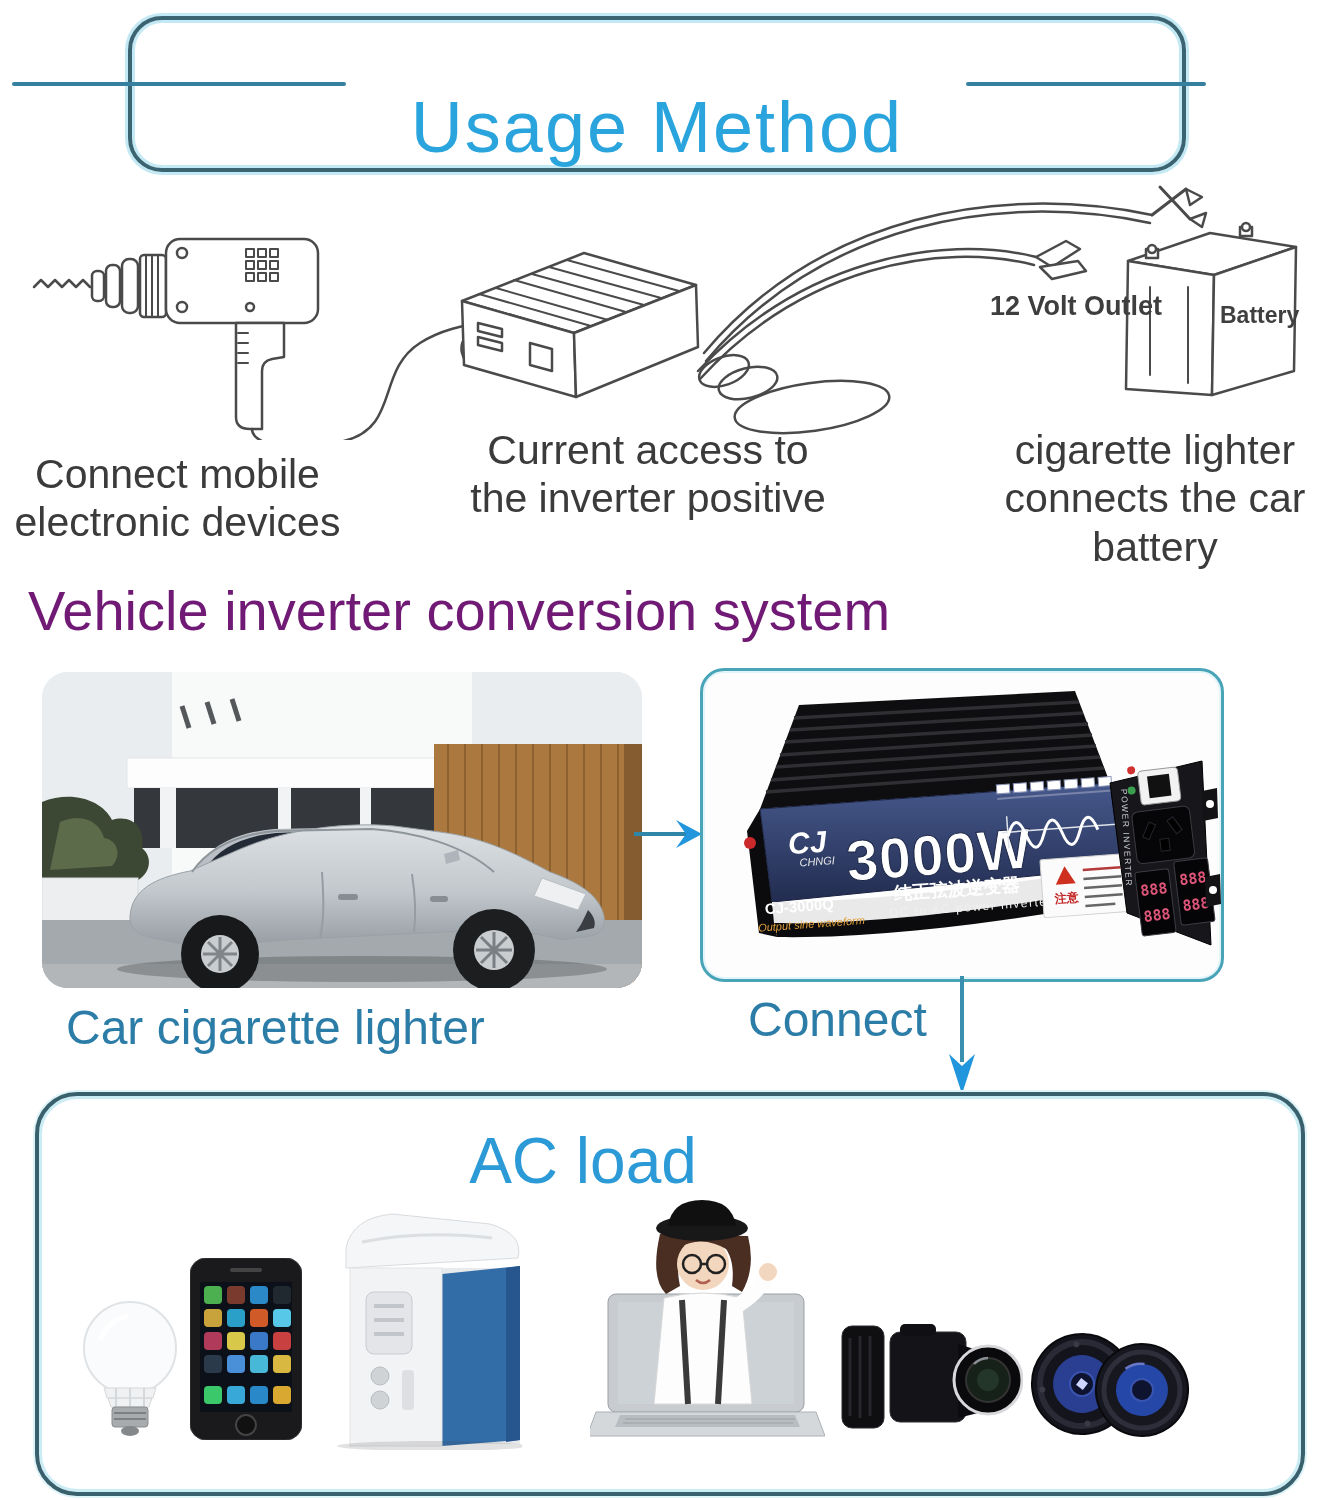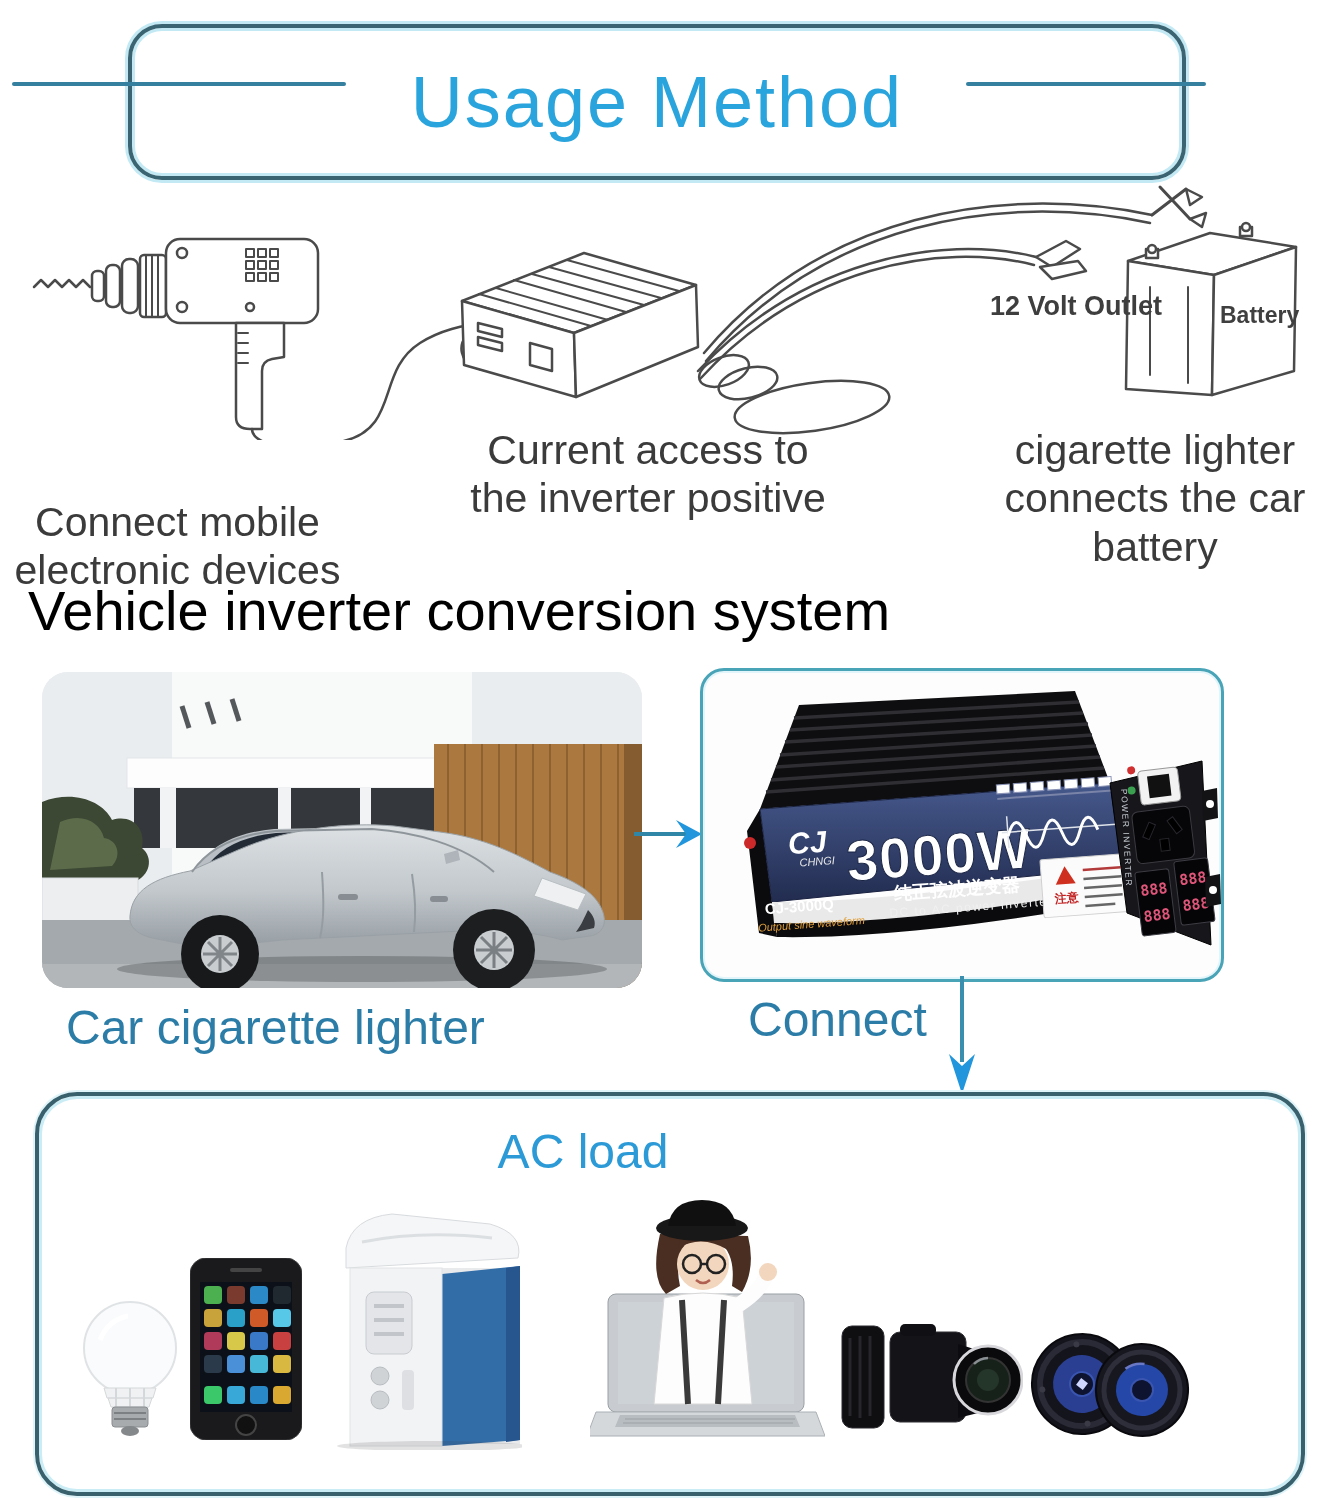--- a/index.html
+++ b/index.html
@@ -1,47 +1,47 @@
 <!DOCTYPE html>
 <html><head>
 <meta charset="utf-8">
 <style>
   html,body{margin:0;padding:0;background:#ffffff;}
   .canvas{position:relative;width:1327px;height:1500px;background:#fff;overflow:hidden;
           font-family:"Liberation Sans",sans-serif;}
   
-  .title-box{position:absolute;left:128px;top:24px;width:1050px;height:148px;
+  .title-box{position:absolute;left:128px;top:16px;width:1050px;height:148px;
              border:4px solid #3a6472;border-radius:34px;
              box-shadow:0 0 0 3px #c2e9f4, inset 0 0 0 3px #c2e9f4;
-             display:flex;align-items:center;justify-content:center;}
+             display:flex;align-items:flex-end;justify-content:center;}
   .title-text{font-size:72px;color:#2aa4dc;letter-spacing:2px;white-space:nowrap;}
   .hline{position:absolute;top:82px;height:4px;background:#35809f;border-radius:2px;z-index:3;}
   .hline-left{left:12px;width:334px;}
   .hline-right{left:966px;width:240px;}
   
   .usage-diagram{position:absolute;left:0;top:175px;width:1327px;height:265px;}
   .caption{position:absolute;text-align:center;color:#3b3b3b;font-size:41px;line-height:1.18;}
-  .section-heading{position:absolute;left:28px;top:578px;font-size:56px;color:#000000;white-space:nowrap;}
+  .section-heading{position:absolute;left:28px;top:578px;font-size:56px;color:#701a75;white-space:nowrap;}
   
   .car-panel{position:absolute;left:42px;top:672px;width:600px;height:316px;
              border-radius:26px;overflow:hidden;background:#e9edf0;}
   .arrow-right{position:absolute;left:632px;top:816px;width:74px;height:36px;}
   .inv-panel{position:absolute;left:700px;top:668px;width:518px;height:308px;
              border:3px solid #49a4b8;border-radius:24px;background:#fdfdfd;
              box-shadow:inset 0 0 0 2px #e2f5fa;overflow:hidden;}
   .img-label{position:absolute;font-size:48px;color:#2b7da8;white-space:nowrap;}
   .label-car{left:66px;top:1000px;}
   .label-inverter{left:748px;top:992px;}
   .arrow-down{position:absolute;left:942px;top:976px;width:44px;height:120px;}
   
   .ac-box{position:absolute;left:35px;top:1092px;width:1262px;height:396px;
           border:4px solid #39616d;border-radius:42px;
           box-shadow:inset 0 0 0 3px #c9ecf5, 0 0 0 2px #dff4f9;}
   .ac-heading{position:absolute;left:35px;top:1124px;width:1096px;text-align:center;
-              font-size:48px;color:#2b9ad6;}
+              font-size:64px;color:#2b9ad6;}
   .appliance{position:absolute;}
   .app-bulb{left:78px;top:1300px;}
   .app-phone{left:190px;top:1258px;}
   .app-fridge{left:322px;top:1208px;}
   .app-laptop{left:590px;top:1198px;}
   .app-camera{left:838px;top:1318px;}
   .app-speakers{left:1030px;top:1332px;}
 </style>
 </head>
 <body>
@@ -128,21 +128,21 @@
           <circle cx="1152" cy="74" r="4"></circle>
         <rect x="1240" y="52" width="12" height="9"></rect>
           <circle cx="1246" cy="52" r="4"></circle>
         <path d="M1150,112 V200 M1188,112 V208" fill="none" stroke-width="2"></path>
       </g>
     </g>
     <text x="990" y="140" font-size="27" font-weight="bold" fill="#3e3e3e">12 Volt Outlet</text>
     <text x="1220" y="148" font-size="23" font-weight="bold" fill="#3f3f3f">Battery</text>
   </svg>
 
-  <div class="caption" style="left:0px;top:450px;width:355px;margin-top:48px;">
+  <div class="caption" style="left:0px;top:450px;width:355px;">
     <div>Connect mobile</div>
     <div>electronic devices</div>
   </div>
   <div class="caption" style="left:448px;top:426px;width:400px;">
     <div>Current access to</div>
     <div>the inverter positive</div>
   </div>
   <div class="caption" style="left:950px;top:426px;width:410px;">
     <div>cigarette lighter</div>
     <div>connects the car</div>

